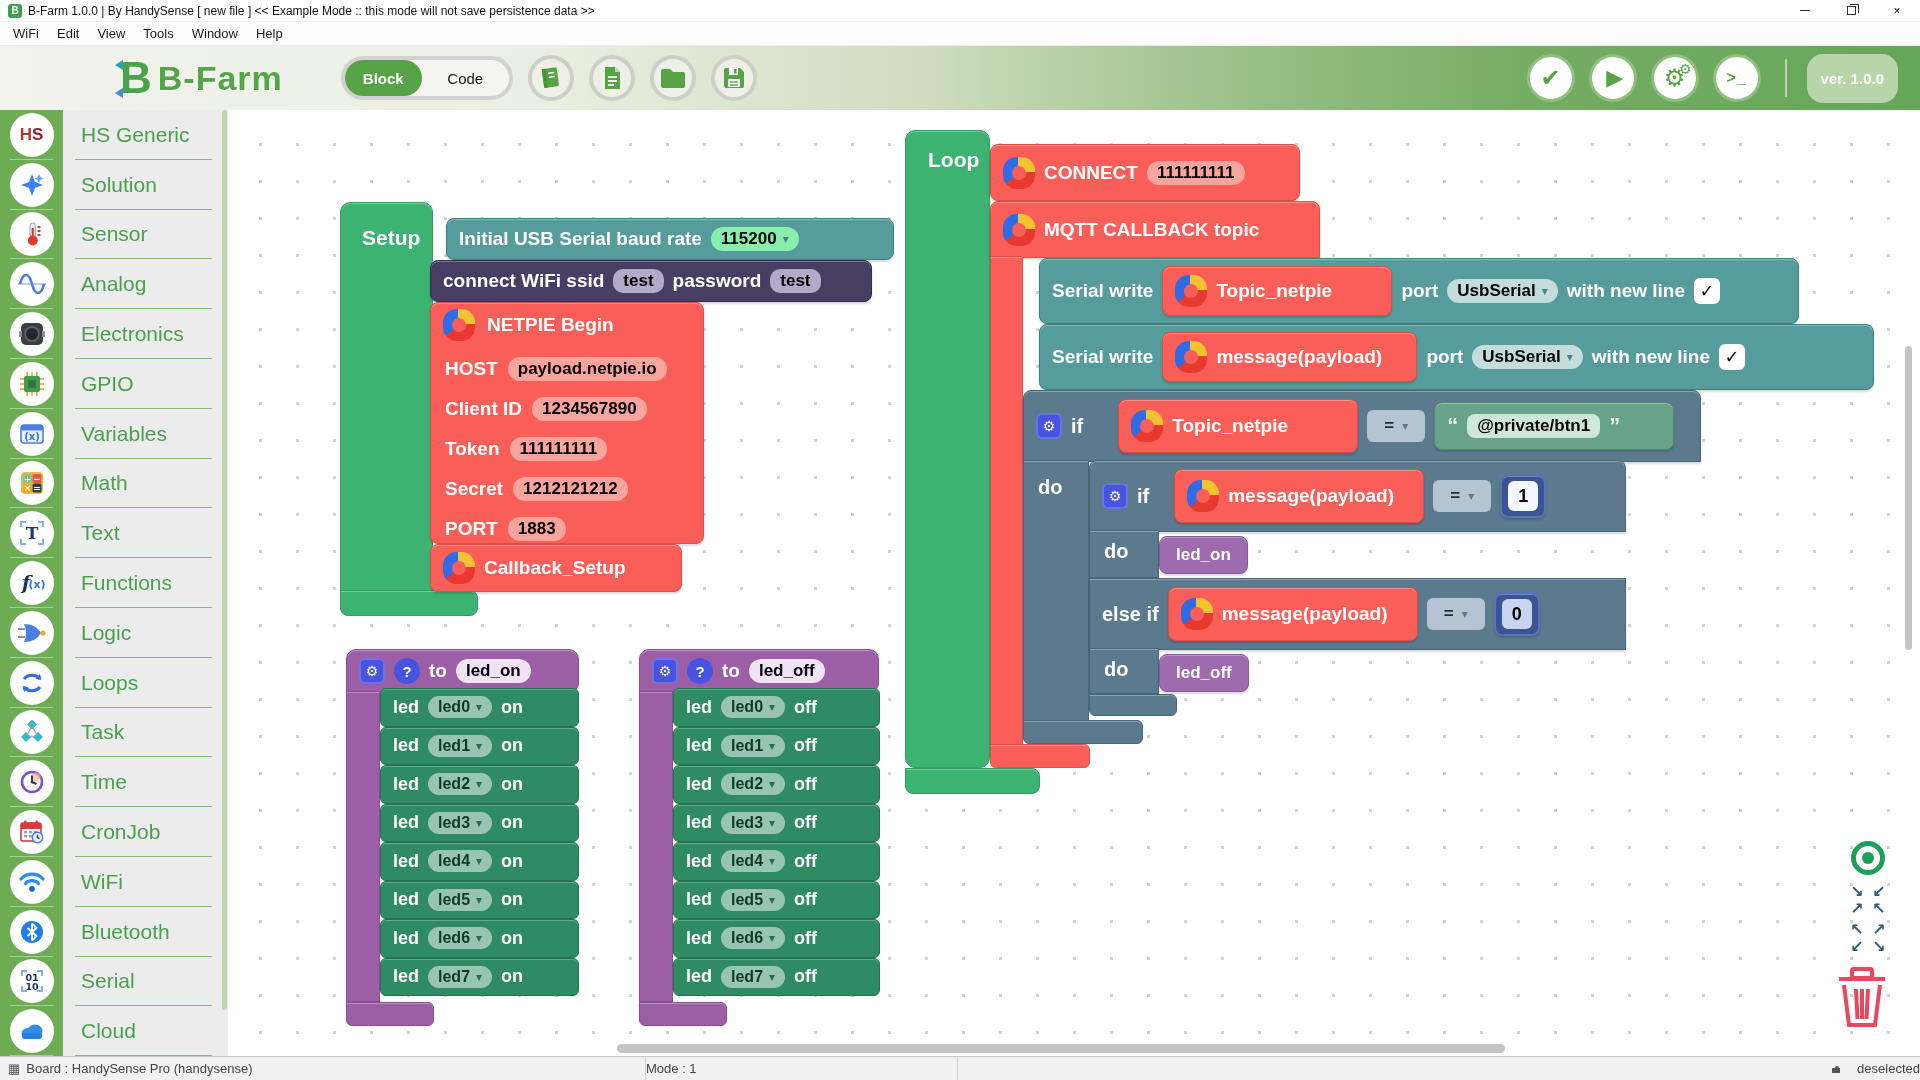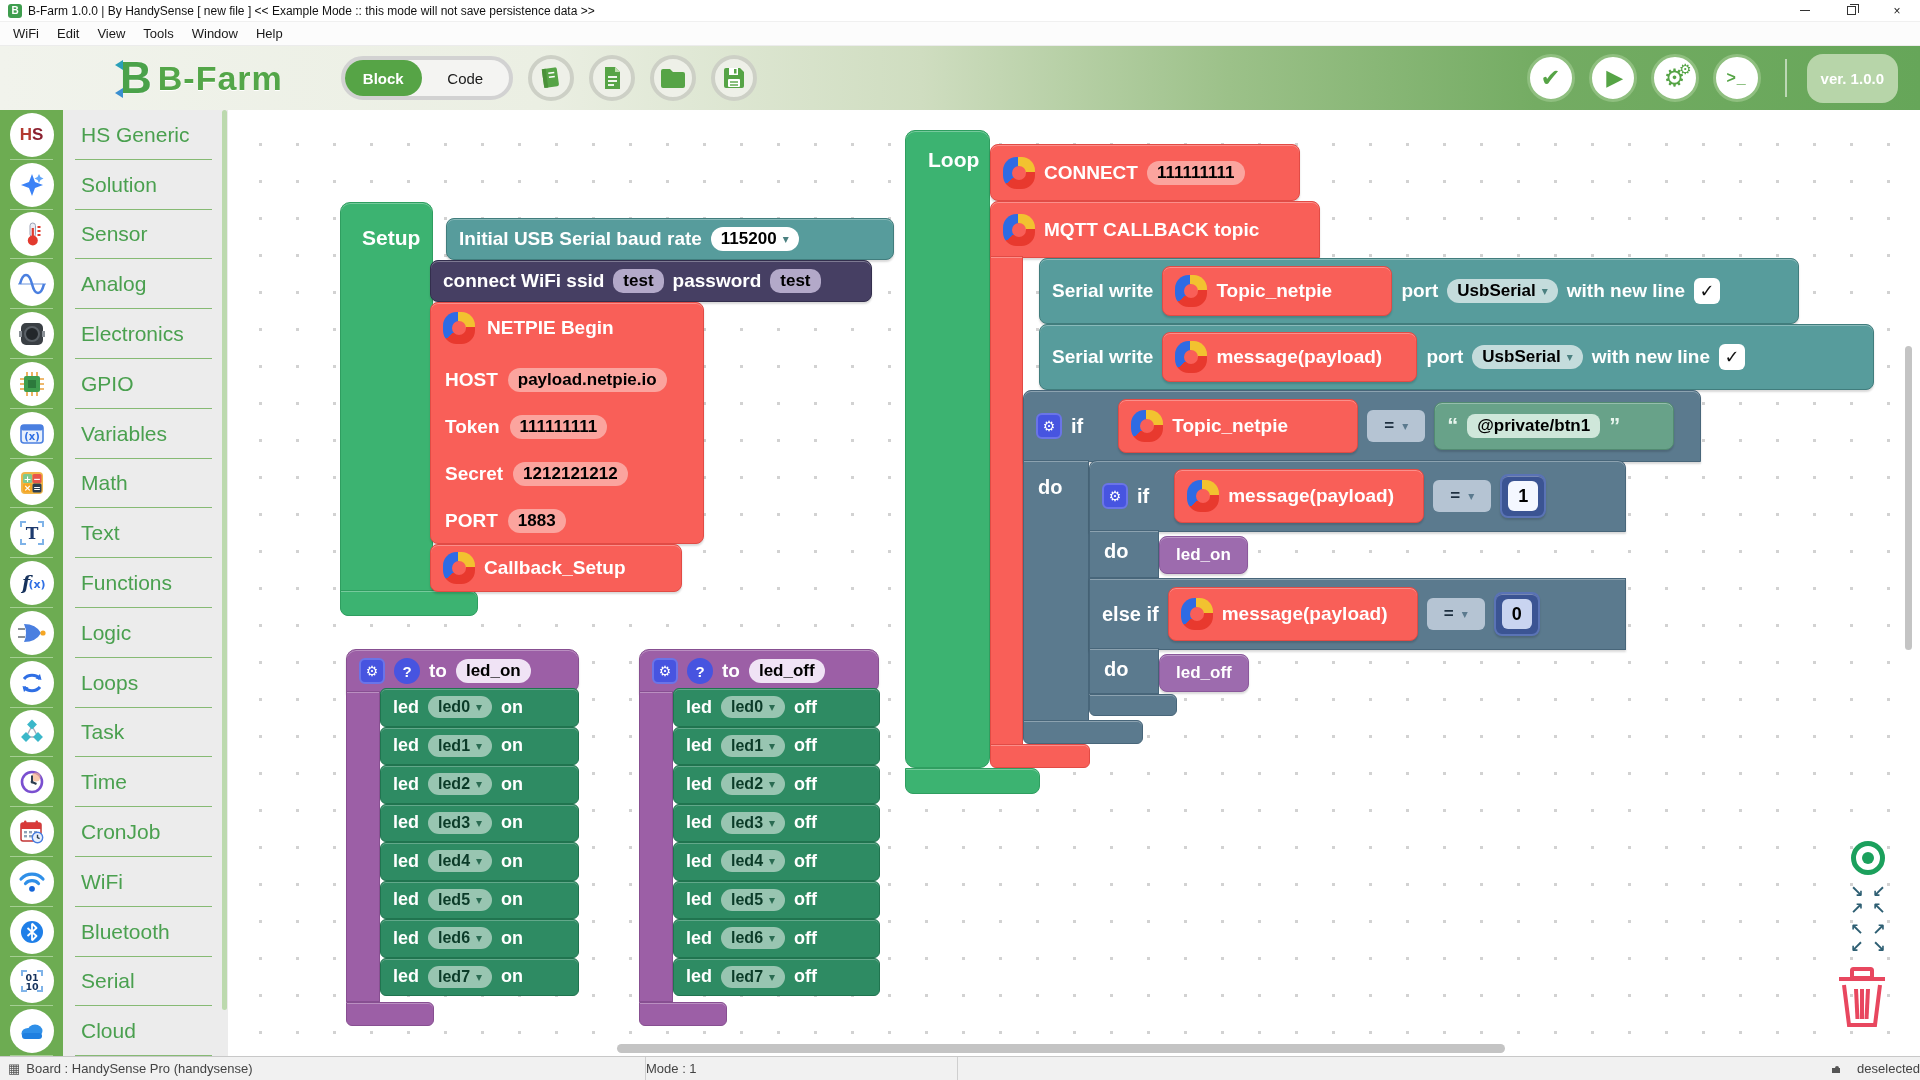--- a/index.html
+++ b/index.html
@@ -70,21 +70,21 @@
   .funcpurple { background:#9c5fa6; border:1px solid #874f91; }
   .callpurple { background:#9d6bae; border:1px solid #8a589b; }
   .navyblk { background:#3b5493; border:2px solid #5a73b5; }
   .strgreen { background:#68a289; border:1px solid #528a71; }
   .cpart { position:absolute; background:#3cb371; border:1px solid #2f9e60; box-shadow:inset 0 1px 0 rgba(255,255,255,.3); }
   .cpart.redc { background:#f95f58; border-color:#e14b45; }
   .cpart.slatec { background:#5b7a8e; border-color:#48667a; }
   .cpart.purplec { background:#9c5fa6; border-color:#874f91; }
   .c-label { position:absolute; color:#fff; font-weight:bold; font-size:21px; }
   .field { display:inline-flex; align-items:center; justify-content:center; color:#000; font-weight:600; border-radius:12px; padding:2px 10px; font-size:17px; gap:6px; }
-  .f-light { background:#ffffff; } .f-teal { background:#c4dcdc; }
+  .f-light { background:#86efac; } .f-teal { background:#c4dcdc; }
   .f-purple { background:#b3a9c9; border-radius:10px; }
   .f-red { background:#fba49e; border-radius:14px;text-align:center; }
   .f-green { background:#98c5b1; border-radius:12px; font-size:16px; color:#0b3b28; }
   .f-lav { background:#f0e3f5; border-radius:12px; font-weight:bold; }
   .f-str { background:#cfe7da; border-radius:8px; }
   .dd { font-size:12px; color:#4a8080; }
   .dd-slate { font-size:12px; color:#5b7a8e; }
   .dd-green { font-size:12px; color:#2a6b52; }
   .eq { background:#b5c4d3; border-radius:6px; width:58px; height:32px; display:inline-flex; align-items:center; justify-content:center; gap:8px; color:#1d2f3f; font-weight:bold; font-size:17px; }
   .chk { width:26px; height:26px; background:#fff; border-radius:6px; display:inline-flex; align-items:center; justify-content:center; color:#111; font-size:18px; font-weight:bold; }
@@ -490,20 +490,24 @@
   <div class="blk red" style="left:202px;top:192px;width:274px;height:242px;flex-direction:column;align-items:stretch;justify-content:flex-start;padding:6px 10px;gap:16px;">
     <div class="np-title">
         <span class="npgear"></span>
         <span>NETPIE Begin</span>
       </div>
     <div class="np-row">
         <span>HOST</span>
         <span class="field f-red">payload.netpie.io</span>
       </div>
     <div class="np-row">
+        <span>Client ID</span>
+        <span class="field f-red">1234567890</span>
+      </div>
+    <div class="np-row">
         <span>Token</span>
         <span class="field f-red">111111111</span>
       </div>
     <div class="np-row">
         <span>Secret</span>
         <span class="field f-red">1212121212</span>
       </div>
     <div class="np-row">
         <span>PORT</span>
         <span class="field f-red">1883</span>

